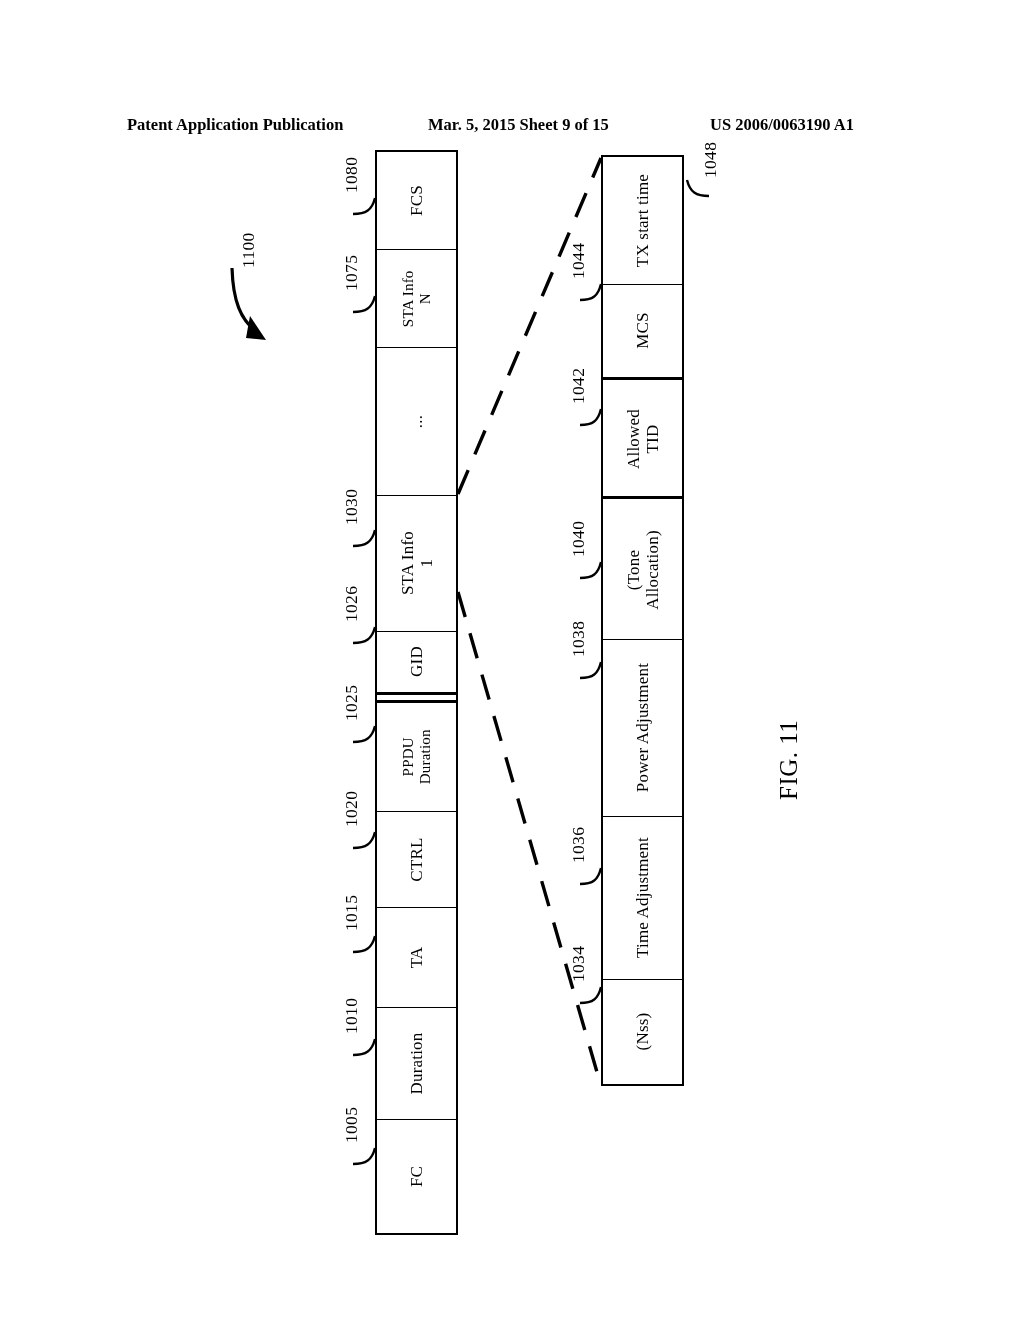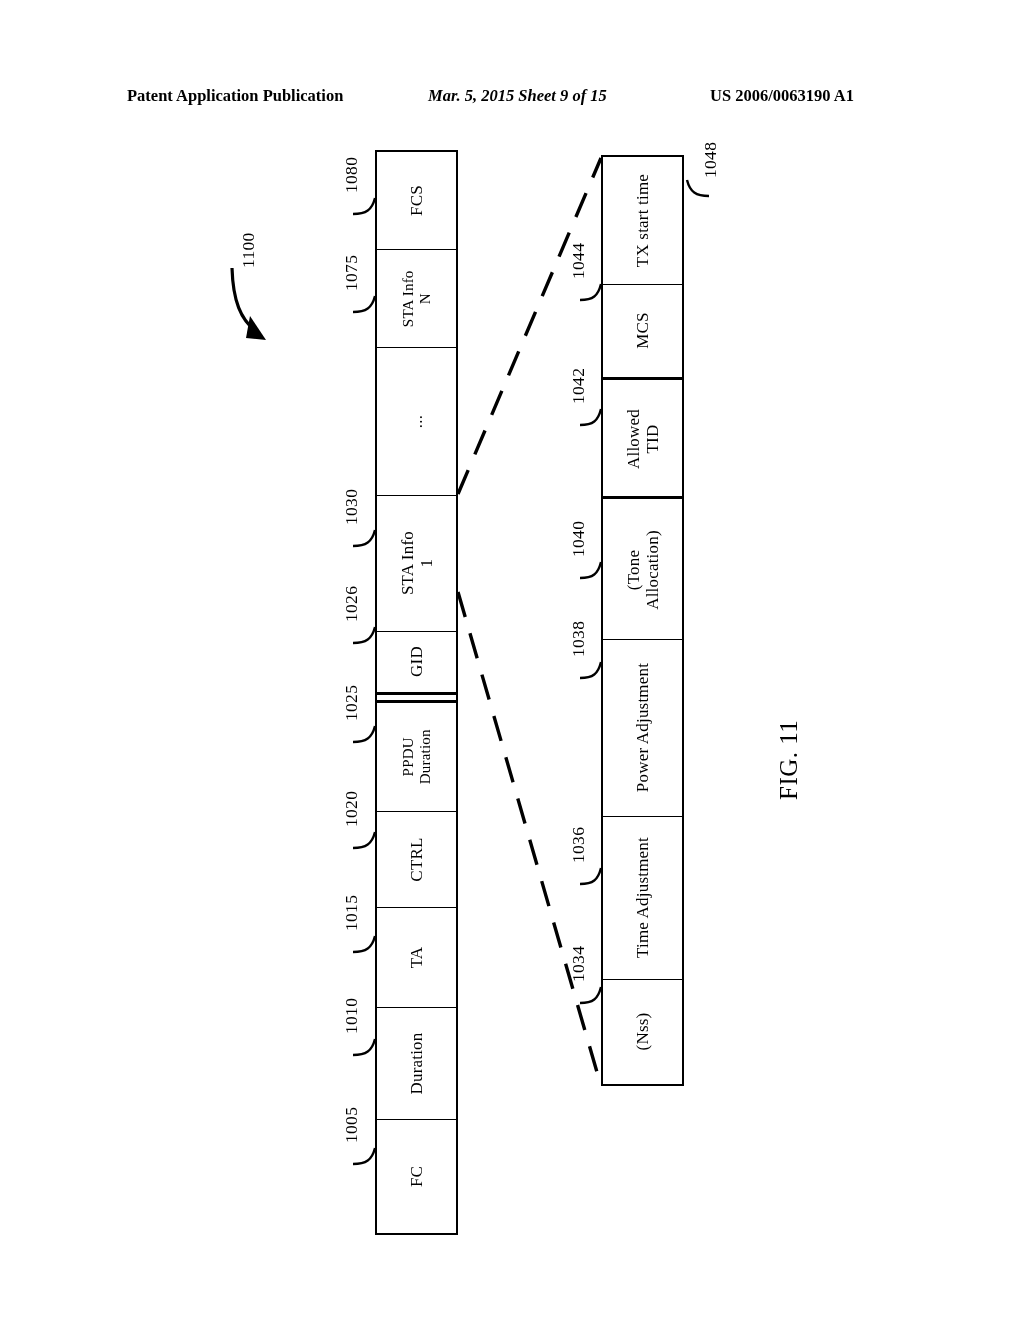--- a/index.html
+++ b/index.html
@@ -1,23 +1,23 @@
 <!DOCTYPE html>
 <html><head>
 <meta charset="utf-8">
 <style>
   html,body{margin:0;padding:0;background:#fff;}
   body{width:1024px;height:1320px;position:relative;overflow:hidden;
        font-family:"Liberation Serif", serif; color:#000;}
 
   
   #hdr{position:absolute;left:0;top:86px;width:1024px;height:26px;}
-  #hdr .h-item{position:absolute;font-weight:bold;font-size:16.5px;white-space:nowrap;}
+  #hdr .h-item{position:absolute;font-weight:bold;font-size:16.5px;white-space:nowrap;margin-top:29px;}
   #hdr .h-pub{left:127px;top:0;}
-  #hdr .h-date{left:428px;top:0;font-style:italic;}
+  #hdr .h-date{left:428px;top:0;}
   #hdr .h-num{left:710px;top:0;}
 
   
   #stage{position:absolute;left:0;top:0;width:1024px;height:1320px;}
 
   .frame{position:absolute;border:2.6px solid #000;box-sizing:border-box;background:#fff;}
   .cell{position:absolute;left:0;box-sizing:border-box;
         border-bottom:1.7px solid #000;width:100%;
         display:flex;align-items:center;justify-content:center;}
   .cell.nb{border-bottom:none;}

